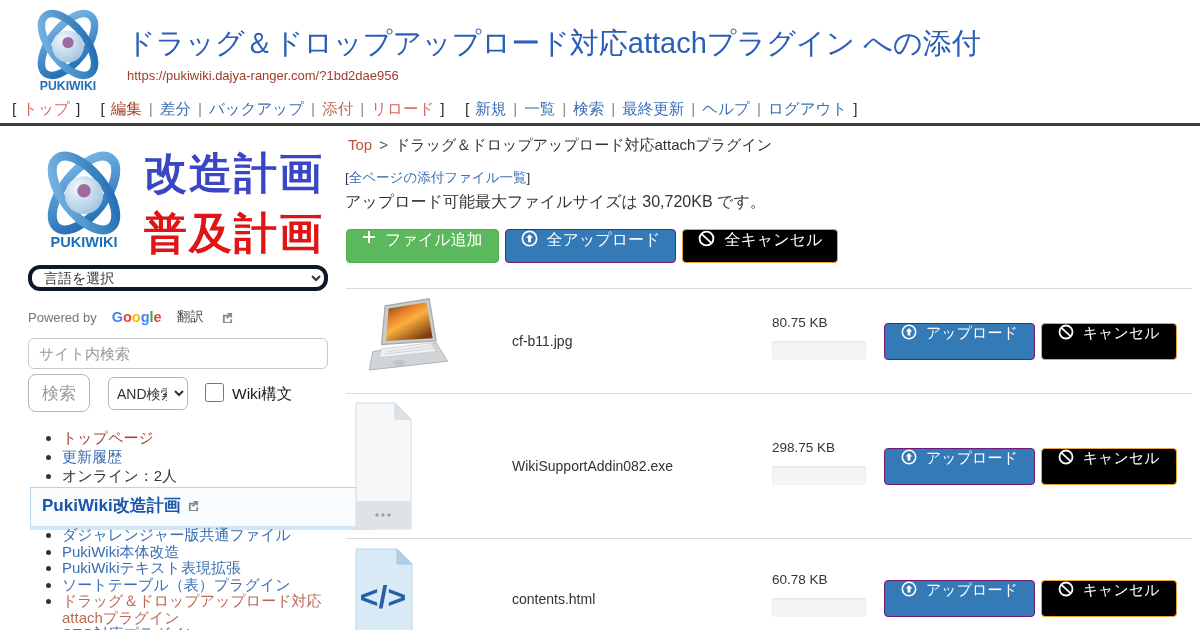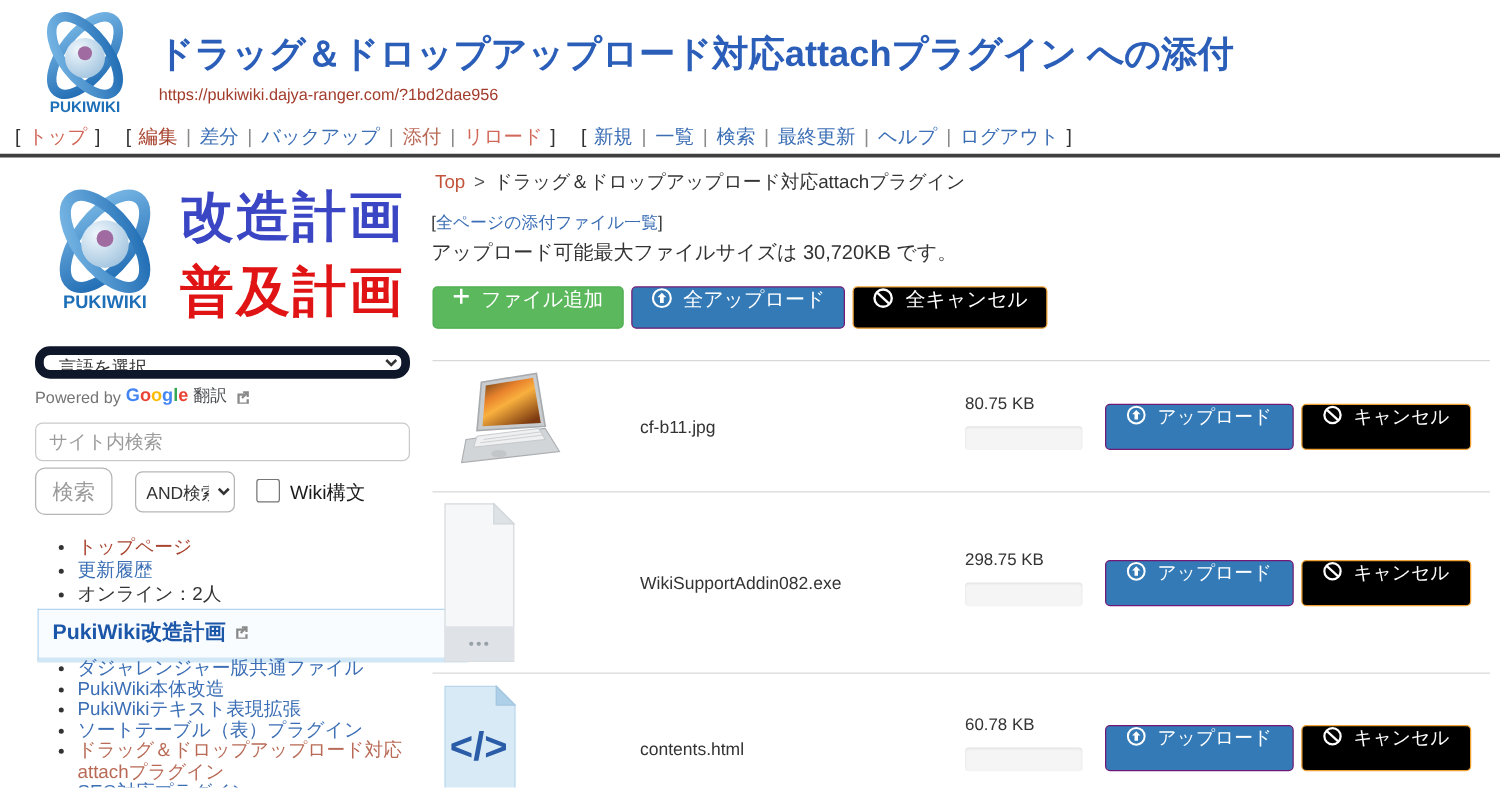--- a/index.html
+++ b/index.html
@@ -3,44 +3,44 @@
 <meta charset="utf-8">
 <style>
 *{box-sizing:border-box;margin:0;padding:0}
 html,body{width:1200px;height:630px;overflow:hidden;background:#fff;
   font-family:"Liberation Sans","DejaVu Sans",sans-serif;color:#333}
 .page{position:relative;width:1200px;height:630px;background:#fff}
 a{text-decoration:none;cursor:pointer}
 
 
 .header-logo{position:absolute;left:12px;top:5px;width:112px;height:94px}
-.page-title{position:absolute;left:126px;top:24px;font-size:29px;font-weight:bold;color:#2a5eb8;white-space:nowrap}
+.page-title{position:absolute;left:126px;top:24px;font-size:29px;font-weight:normal;color:#2a5eb8;white-space:nowrap}
 .page-url{position:absolute;left:127px;top:68px;font-size:13px;color:#a23c2b}
 
 
 .navbar{position:absolute;left:12px;top:99px;font-size:15.5px;color:#333;white-space:nowrap}
 .navbar .grp{margin-right:16px}
 .navbar .sep{color:#8a8a8a;margin:0 7px}
 .navbar .bracket{color:#333}
 .navbar .bopen{margin-right:6px}
 .navbar .bclose{margin-left:6px}
 .lnk-blue{color:#3b6eb5}
 .lnk-lred{color:#d2685a}
 .lnk-dred{color:#a8432f}
 .lnk-mred{color:#b96a56}
 .top-rule{position:absolute;left:0;top:123px;width:1200px;height:3px;background:#3f3f3f}
 
 
 .sidebar{position:absolute;left:28px;top:135px;width:302px;height:495px}
 .side-logo-atom{position:absolute;left:0;top:3px;width:112px;height:128px}
 .side-logo-t1{position:absolute;left:116px;top:10px;font-size:43px;font-weight:900;color:#3a46c4;letter-spacing:2px;white-space:nowrap}
 .side-logo-t2{position:absolute;left:116px;top:70px;font-size:43px;font-weight:700;color:#e01414;letter-spacing:2px;white-space:nowrap}
-.lang-select{position:absolute;left:0;top:142px;width:300px;height:26px;border:7px solid #0f172a;
+.lang-select{position:absolute;left:0;top:130px;width:300px;height:26px;border:4px solid #0f172a;
   border-radius:12px;background:#fff;color:#333;font-size:14px;padding:0 8px;font-family:inherit}
-.powered{position:absolute;left:0;top:173px;font-size:13px;color:#757575;display:flex;align-items:center;gap:4px}
+.powered{position:absolute;left:0;top:173px;font-size:13px;color:#757575;display:flex;align-items:center;gap:15px}
 .gword{font-size:14.5px;font-weight:bold;letter-spacing:0}
 .gl0,.gl3{color:#4285F4}.gl1,.gl5{color:#EA4335}.gl2{color:#FBBC05}.gl4{color:#34A853}
 .translate-lbl{color:#4a4d51;font-size:13.5px}
 .search-input{position:absolute;left:0;top:203px;width:300px;height:31px;border:1px solid #c9c9c9;
   border-radius:6px;padding:0 10px;font-size:15px;color:#333;font-family:inherit}
 .search-input::placeholder{color:#9a9a9a}
 .search-btn{position:absolute;left:0;top:239px;width:62px;height:38px;background:#fff;border:1px solid #b5b5b5;
   border-radius:8px;color:#9a9a9a;font-size:17px;font-family:inherit;cursor:pointer}
 .mode-select{position:absolute;left:80px;top:242px;width:80px;height:33px;border:1px solid #b5b5b5;
   border-radius:6px;background:#fff;color:#333;font-size:14px;padding:0 4px;font-family:inherit}

